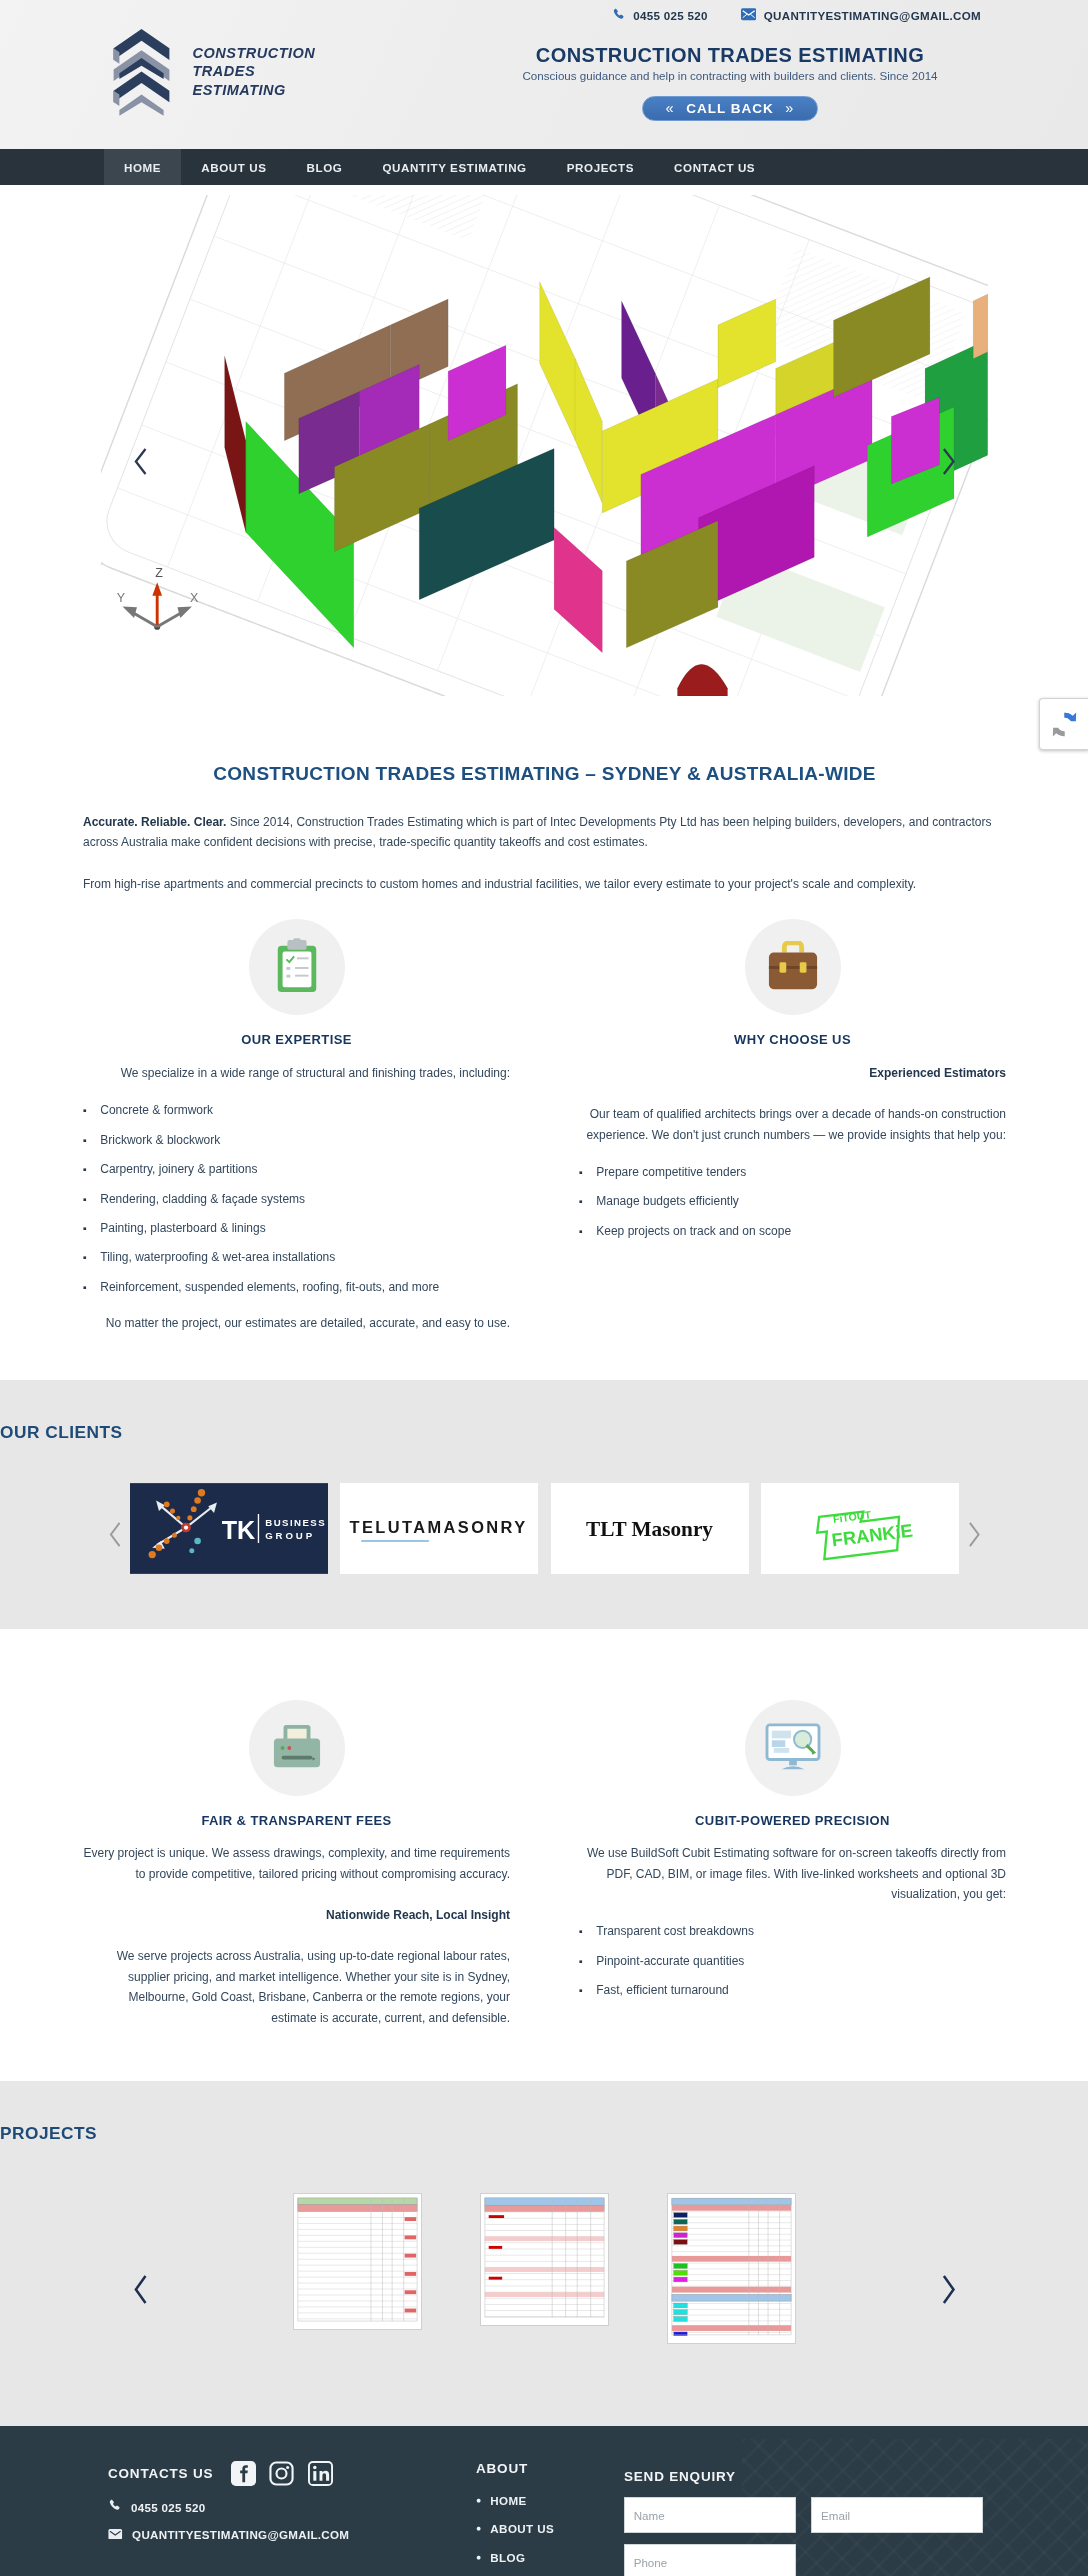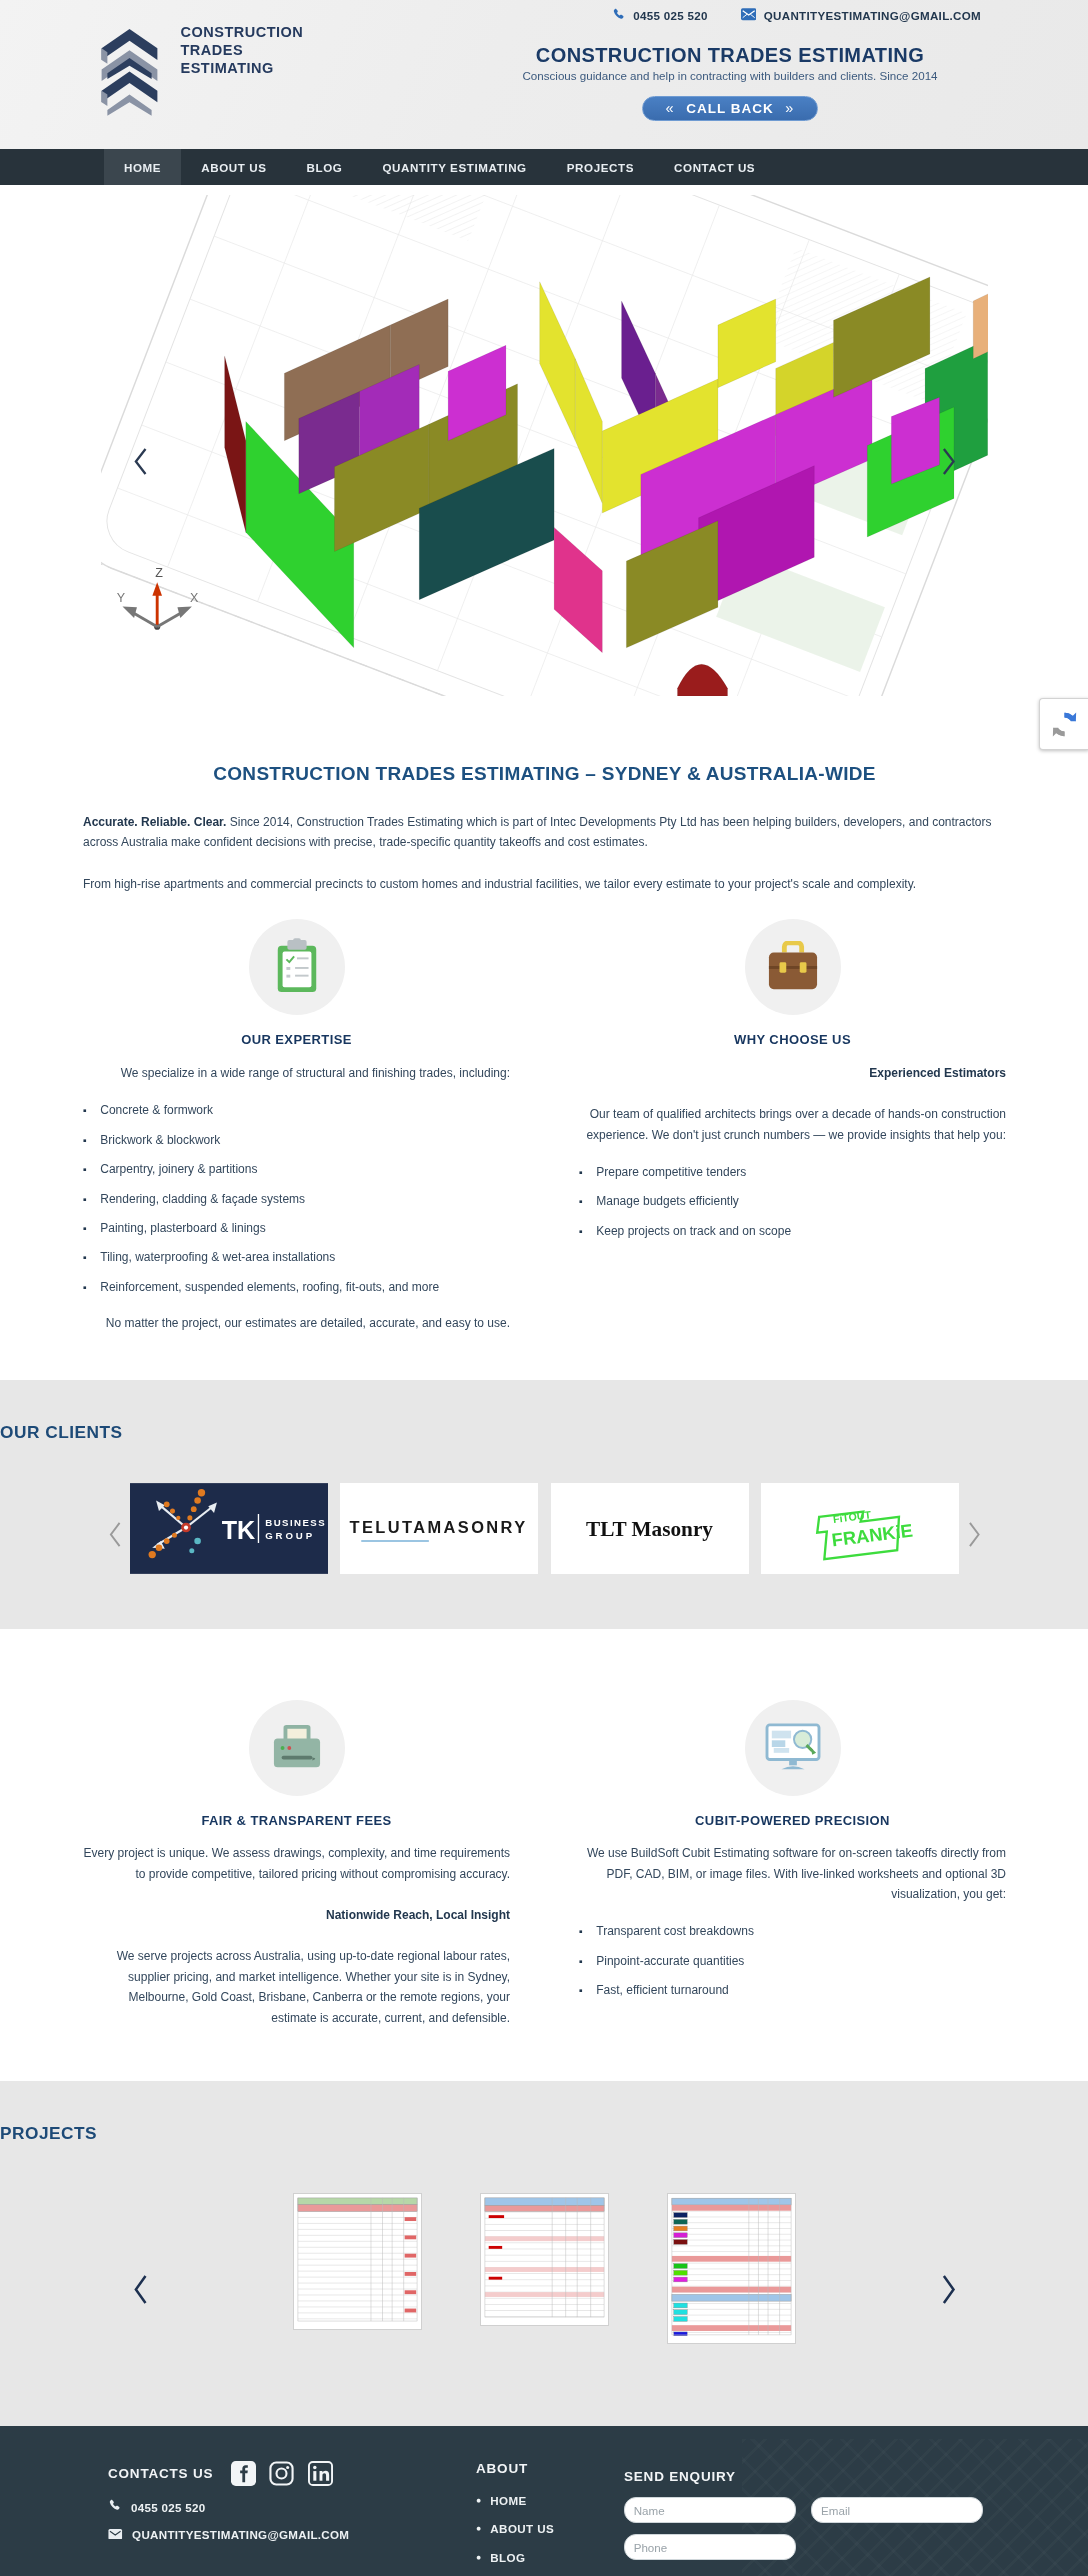--- a/index.html
+++ b/index.html
@@ -9,21 +9,21 @@
     font-family:"Liberation Sans", sans-serif;
     color:#33475c;
   }
   
   .topheader {
     height:149px; position:relative;
     background:linear-gradient(115deg,#f3f3f3 0%,#ededed 45%,#e9e9e9 100%);
   }
   .topbar { position:absolute; top:7.7px; right:108px; display:flex; gap:33px; align-items:center; }
   .topbar .contact-line { display:flex; align-items:center; gap:7.7px; font-size:11.6px; font-weight:bold; color:#22374e; letter-spacing:0.3px; }
-  .logo-wrap { position:absolute; left:92px; top:23px; display:flex; align-items:flex-start; gap:13.5px; }
+  .logo-wrap { position:absolute; left:104px; top:23px; display:flex; align-items:center; gap:13.5px;font-style:italic; }
   .logo-text { font-size:14.5px; font-weight:bold; color:#253a5e; line-height:1.25; letter-spacing:0.5px; }
   .header-center { position:absolute; left:371px; top:44px; width:718px; text-align:center; }
   .site-title { font-size:20px; font-weight:bold; color:#1a3a66; letter-spacing:0.4px; }
   .site-subtitle { margin-top:2px; font-size:11.6px; color:#3c5a7e; }
   .callback-btn {
     margin-top:13.5px; display:inline-flex; align-items:center; gap:11.6px;
     background:linear-gradient(#4a80c4,#3a6cae); color:#fff;
     border:1.9px solid #6f9bd2; border-radius:14.5px; padding:3.9px 23px;
     font-size:13.5px; font-weight:bold; letter-spacing:1px; cursor:pointer;
     font-family:"Liberation Sans", sans-serif;
@@ -94,23 +94,23 @@
   .social-icon { cursor:pointer; display:flex; }
   .foot-line { display:flex; align-items:center; gap:9.6px; margin-top:13.5px; font-size:11.6px; font-weight:bold; letter-spacing:0.3px; }
   .foot-col2 { position:absolute; left:476px; top:35px; width:125px; }
   .menu-list { list-style:none; margin-top:17.3px; }
   .menu-list li { display:flex; gap:8.7px; margin-bottom:12.5px; font-size:11.6px; font-weight:bold; letter-spacing:0.4px; cursor:pointer; line-height:1.35; }
   .menu-list .dot { font-size:8.7px; line-height:1.8; }
   .foot-col3 { position:absolute; left:624px; top:43px; width:359px; }
   .form-grid { margin-top:13.5px; }
   .form-row { display:flex; gap:15.4px; margin-bottom:10.6px; }
   .foot-input, .foot-textarea {
-    background:#fff; border:1px solid #cfd6da; border-radius:12px;
+    background:#fff; border:1px solid #cfd6da; border-radius:0;
     font-family:"Liberation Sans", sans-serif; font-size:11.6px; color:#333;
-    padding:5.8px 8.7px; width:172px; height:26px;
+    padding:5.8px 8.7px; width:172px; height:36px;
   }
   .foot-input::placeholder, .foot-textarea::placeholder { color:#9aa3a9; }
 </style>
 </head>
 <body>
 
 <div class="topheader">
   <div class="topbar">
     <div class="contact-line">
       <span>

